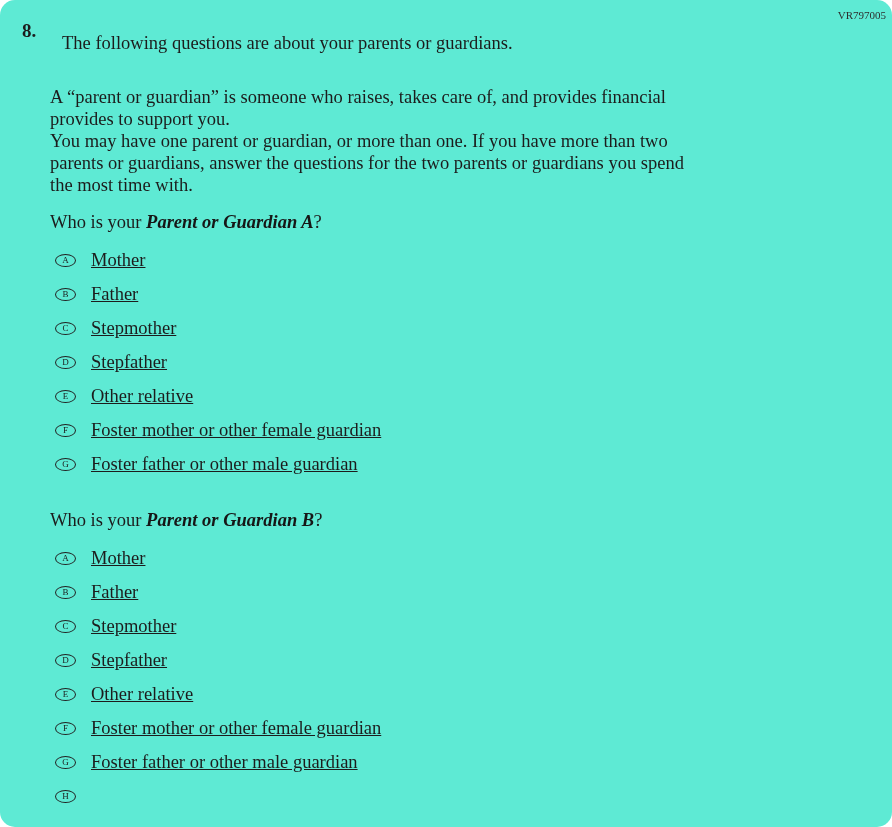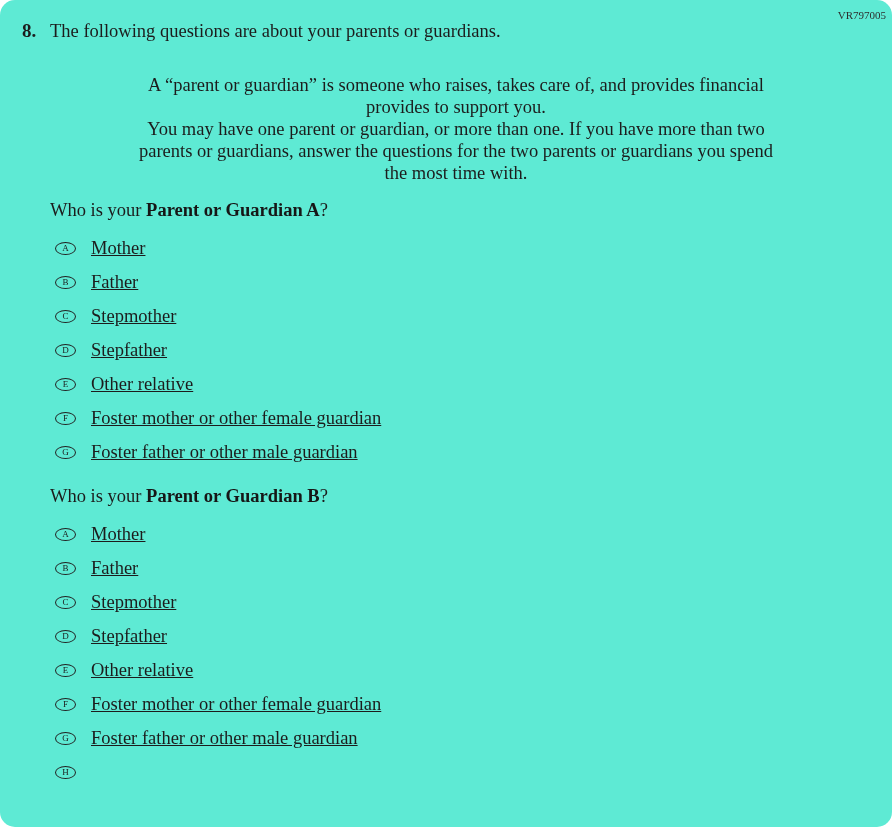--- a/index.html
+++ b/index.html
@@ -29,27 +29,27 @@
     display: flex;
     padding: 20px 30px 0 22px;
   }
   .q-number {
     flex: 0 0 28px;
     font-weight: bold;
     font-size: 19px;
     line-height: 22px;
   }
   .q-body { flex: 1 1 auto; }
-  .prompt { margin: 0; }
-  .description { margin-top: 32px; text-align: center; }
+  .prompt { margin: 12px; }
+  .description { margin-top: 32px; }
   .desc-line { margin: 0; }
   .instruction { margin: 20px 0 0 0; }
   .section-header { margin: 15px 0 0 0; }
-  .section-b .section-header { margin-top: 22px; }
-  .section-header strong { font-weight: bold; color: #161616; }
+  .section-b .section-header { margin-top: 34px; }
+  .section-header strong { font-weight: bold; color: #161616; font-style: italic; }
   .options { margin-top: 16px; }
   .option-row {
     display: flex;
     align-items: center;
     margin-bottom: 12px;
     padding-left: 5px;
     height: 22px;
     cursor: default;
   }
   .badge {

